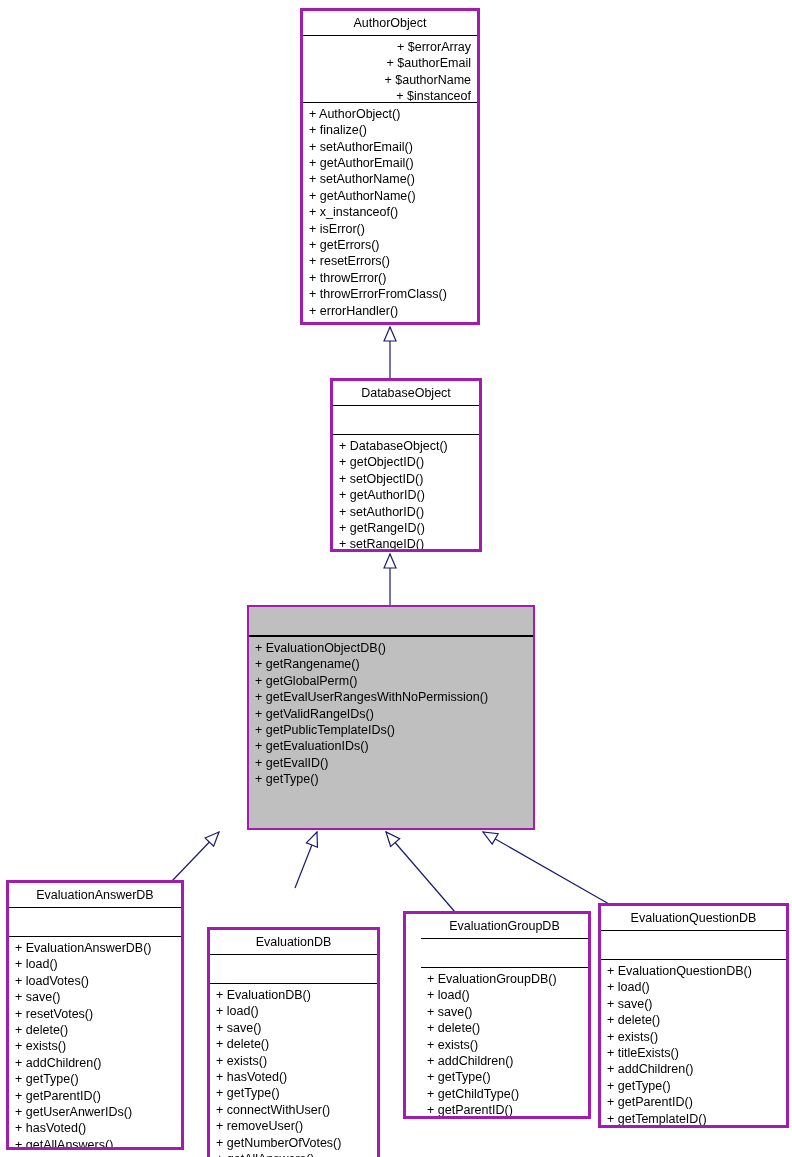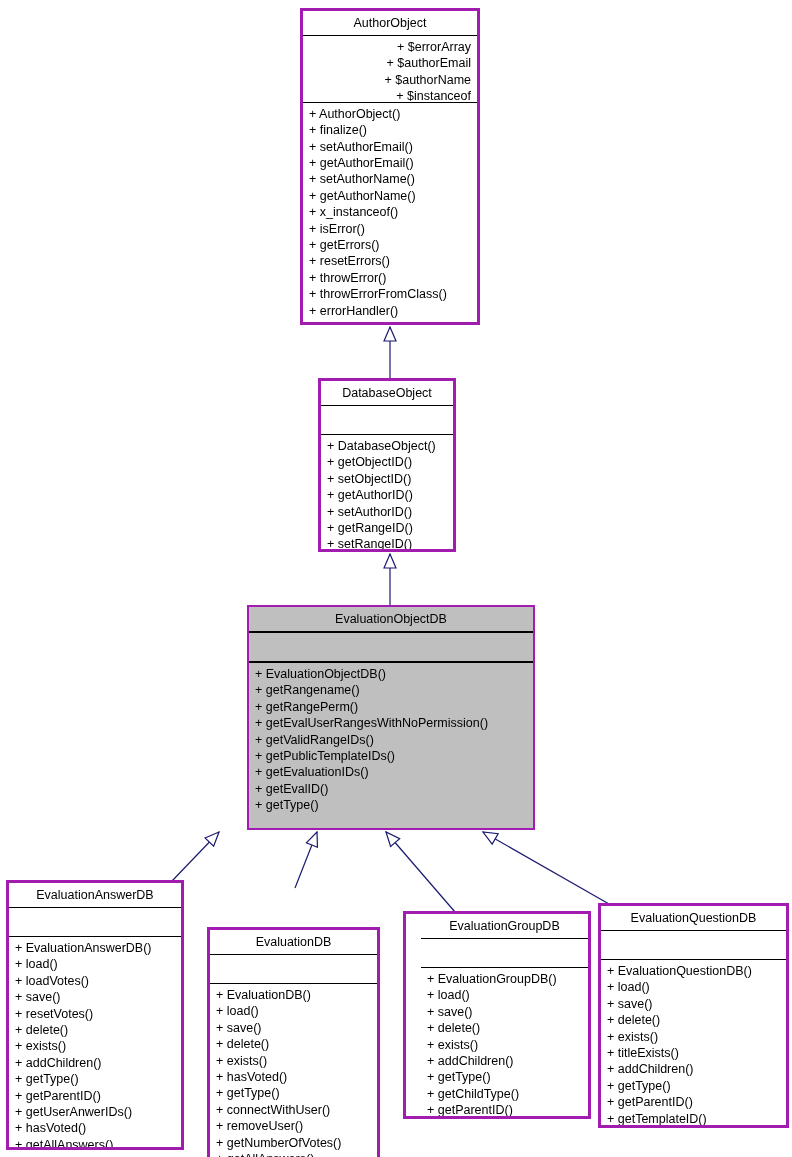--- a/index.html
+++ b/index.html
@@ -24,21 +24,21 @@
   .highlight .uml-title { border-bottom-width:2px; }
   .uml-attrs {
     border-bottom:1px solid #000;
     min-height:21px; padding:3px 6px 4px;text-align:right;
   }
   .highlight .uml-attrs { border-bottom-width:2px; }
   .uml-methods { flex:1; padding:3px 6px; }
   .member { line-height:16.4px; white-space:nowrap; }
 
   #box-author     { left:300px; top:8px;   width:180px; height:317px; }
-  #box-database   { left:318px; top:378px; width:138px; height:174px; }
+  #box-database   { left:330px; top:378px; width:152px; height:174px; }
   #box-evalobject { left:247px; top:605px; width:288px; height:225px; }
   #box-answer     { left:6px;   top:880px; width:178px; height:270px; }
   #box-evaluation { left:207px; top:887px; width:173px; height:257px;margin-top:40px; }
   #box-group      { left:403px; top:911px; width:188px; height:208px;padding-left:15px; }
   #box-question   { left:598px; top:903px; width:191px; height:225px; }
 </style>
 </head>
 <body>
 
 <div class="canvas">
@@ -90,26 +90,25 @@
         <div class="member">+ getObjectID()</div>
         <div class="member">+ setObjectID()</div>
         <div class="member">+ getAuthorID()</div>
         <div class="member">+ setAuthorID()</div>
         <div class="member">+ getRangeID()</div>
         <div class="member">+ setRangeID()</div>
       </div>
   </div>
 
   <div class="uml-class highlight" id="box-evalobject">
-    <div class="uml-title">EvaluationObjectDB</div>
     <div class="uml-attrs"></div>
     <div class="uml-methods">
         <div class="member">+ EvaluationObjectDB()</div>
         <div class="member">+ getRangename()</div>
-        <div class="member">+ getRangePerm()</div>
+        <div class="member">+ getGlobalPerm()</div>
         <div class="member">+ getEvalUserRangesWithNoPermission()</div>
         <div class="member">+ getValidRangeIDs()</div>
         <div class="member">+ getPublicTemplateIDs()</div>
         <div class="member">+ getEvaluationIDs()</div>
         <div class="member">+ getEvalID()</div>
         <div class="member">+ getType()</div>
       </div>
   </div>
 
   <div class="uml-class" id="box-answer">

